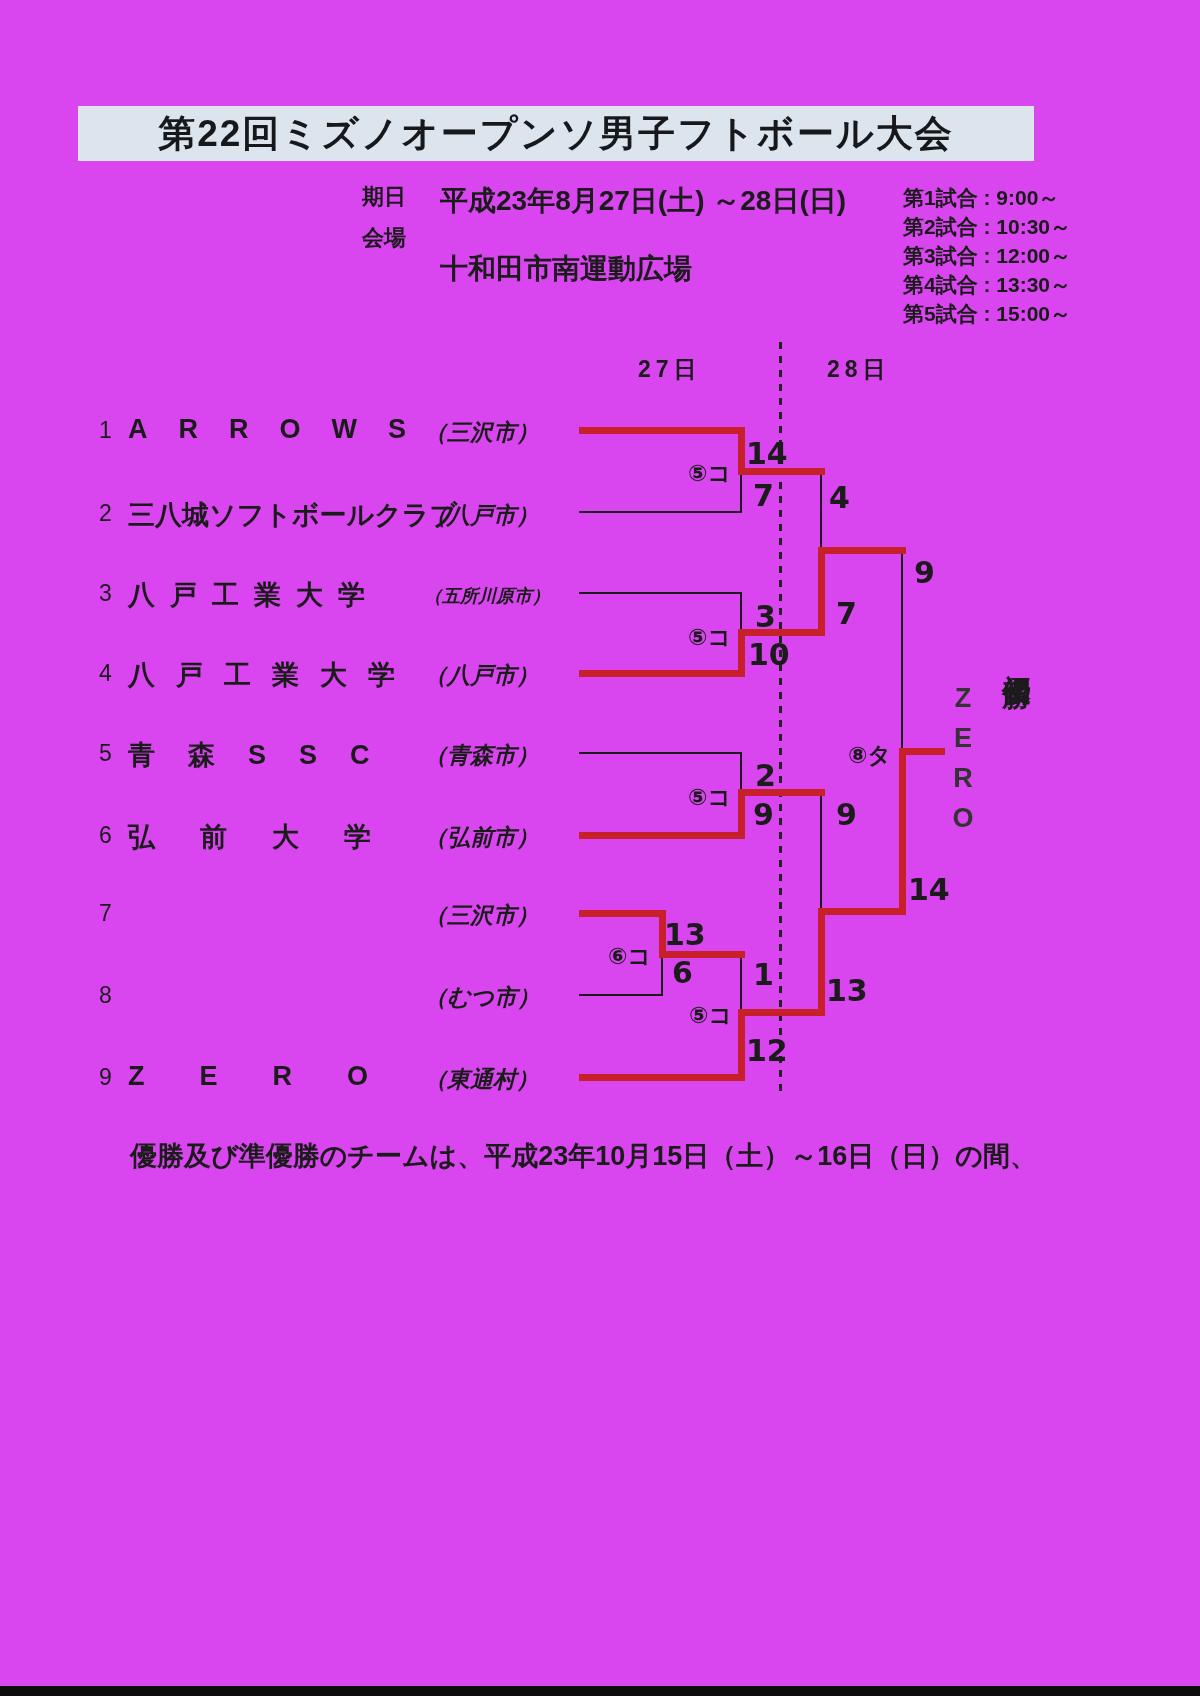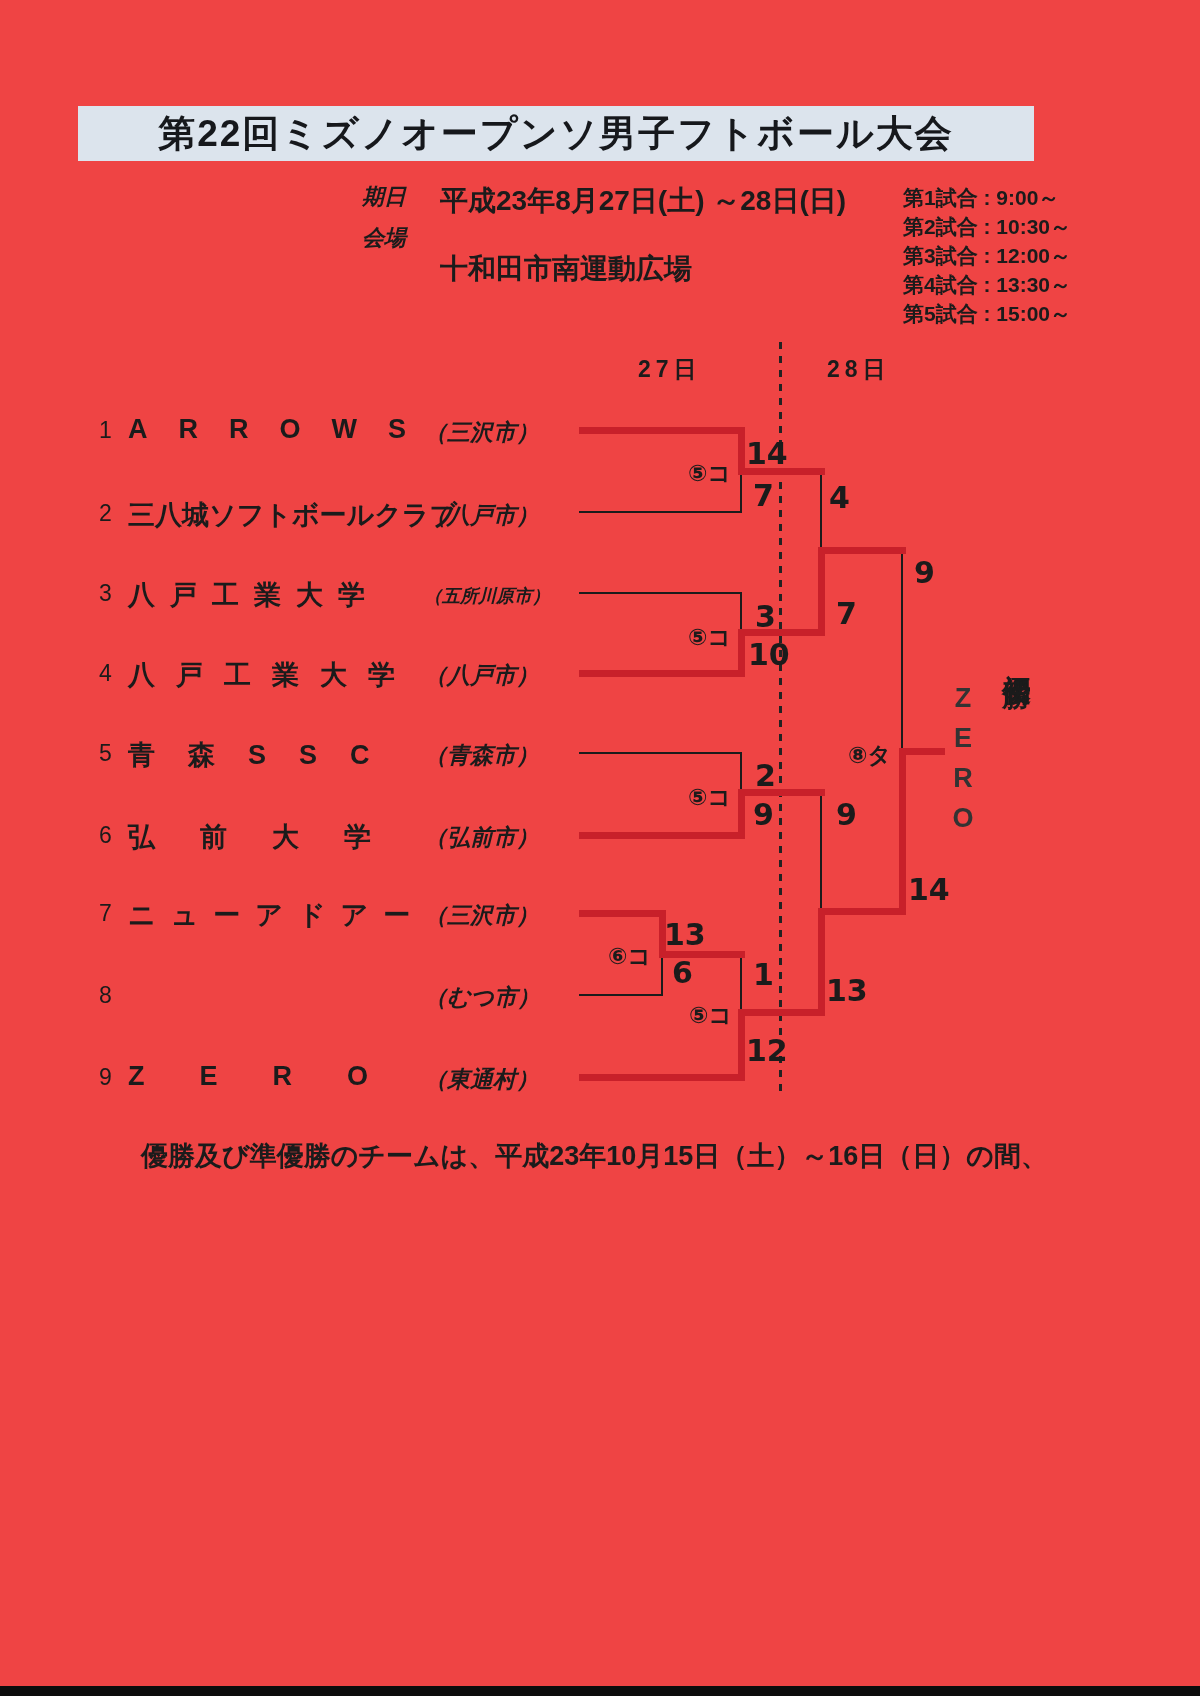--- a/index.html
+++ b/index.html
@@ -1,26 +1,26 @@
 <!DOCTYPE html>
 <html><head>
 <meta charset="utf-8">
 <style>
   html,body { margin:0; padding:0; background:#e9e9e7; }
   .page {
     position:relative; width:1200px; height:1696px; margin:0 auto;
-    background:#ef4444; color:#1b1b1b; overflow:hidden;
+    background:#d946ef; color:#1b1b1b; overflow:hidden;
     font-family:"Liberation Sans","DejaVu Sans",sans-serif;
   }
   .banner {
     position:absolute; left:78px; top:106px; width:956px; height:55px;
     background:#dce4ed; text-align:center; line-height:56px;
     font-size:37px; font-weight:700; letter-spacing:2px; color:#16181c;
   }
-  .info-label { position:absolute; font-size:22px; font-weight:700;font-style:italic; }
+  .info-label { position:absolute; font-size:22px; font-weight:700; }
   .info-value { position:absolute; font-size:28px; font-weight:700; white-space:nowrap; }
   .time-row  { position:absolute; left:903px; font-size:21px; font-weight:700; white-space:nowrap; }
   .day-header { position:absolute; font-size:23px; font-weight:600; letter-spacing:5px; }
   .hline { position:absolute; background:#1b1b1b; height:2px; }
   .vline { position:absolute; background:#1b1b1b; width:2px; }
   .rh { position:absolute; background:#c8202a; height:7px; }
   .rv { position:absolute; background:#c8202a; width:7px; }
   .dotted {
     position:absolute; left:779px; top:342px; width:3px; height:750px;
     background-image:repeating-linear-gradient(to bottom,#222 0 7px,transparent 7px 14px);
@@ -90,21 +90,20 @@
     <span class="t-name" style="letter-spacing:33px;">青森SSC</span>
     <span class="t-city">（青森市）</span>
   </div>
   <div class="team-row" style="top:819px;">
     <span class="t-no">6</span>
     <span class="t-name" style="letter-spacing:45px;">弘前大学</span>
     <span class="t-city">（弘前市）</span>
   </div>
   <div class="team-row" style="top:897px;">
     <span class="t-no">7</span>
-    <span class="t-name" style="letter-spacing:15px;">ニューアドアー</span>
     <span class="t-city">（三沢市）</span>
   </div>
   <div class="team-row" style="top:979px;">
     <span class="t-no">8</span>
     <span class="t-city">（むつ市）</span>
   </div>
   <div class="team-row" style="top:1061px;">
     <span class="t-no">9</span>
     <span class="t-name" style="letter-spacing:55px;">ZERO</span>
     <span class="t-city">（東通村）</span>
@@ -165,17 +164,17 @@
   <div class="glabel" style="left:688px;top:458px;">⑤コ</div>
   <div class="glabel" style="left:688px;top:622px;">⑤コ</div>
   <div class="glabel" style="left:688px;top:782px;">⑤コ</div>
   <div class="glabel" style="left:608px;top:941px;">⑥コ</div>
   <div class="glabel" style="left:689px;top:1000px;">⑤コ</div>
   <div class="glabel" style="left:848px;top:740px;">⑧タ</div>
 
   <div class="champ-team">ZERO</div>
   <div class="champ-title">初優勝</div>
 
-  <div class="note-line" style="top:1138px;margin-left:11px;">優勝及び準優勝のチームは、平成23年10月15日（土）～16日（日）の間、</div>
+  <div class="note-line" style="top:1138px;">優勝及び準優勝のチームは、平成23年10月15日（土）～16日（日）の間、</div>
 
   <div class="scan-edge-bottom"></div>
 
 </div>
 
 </body></html>

